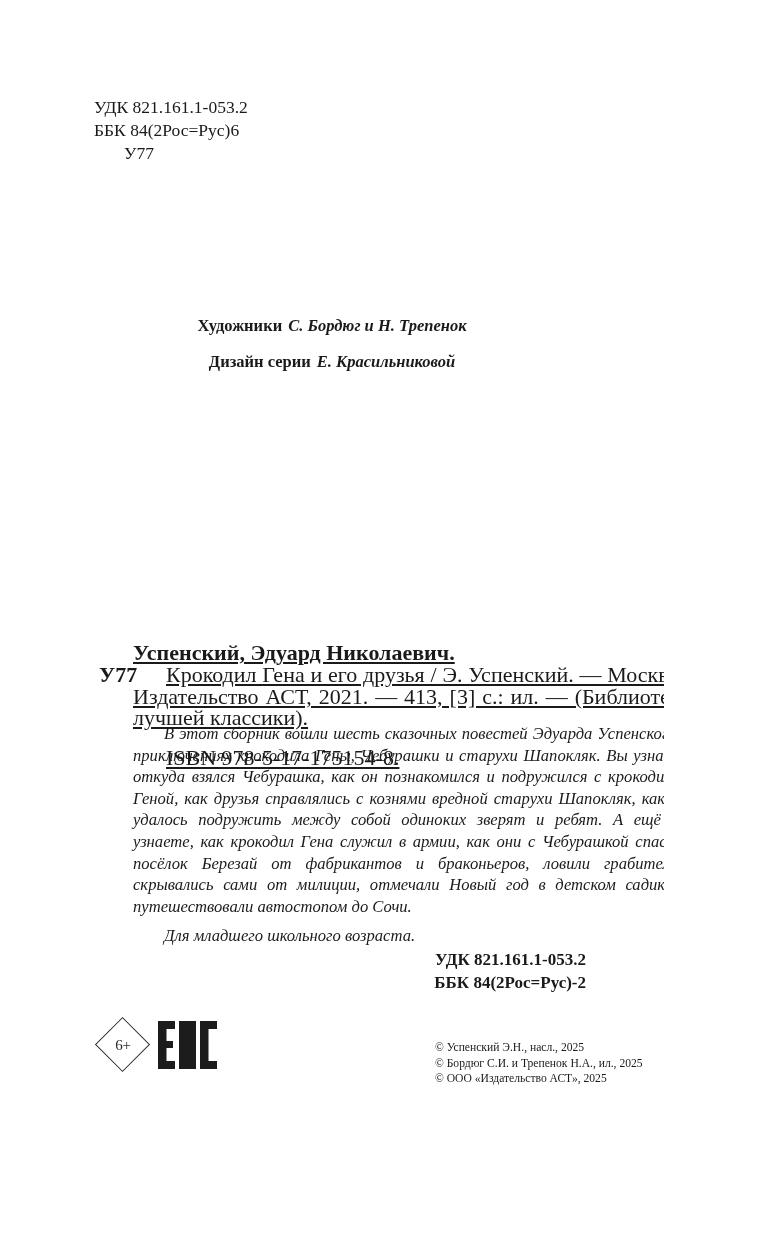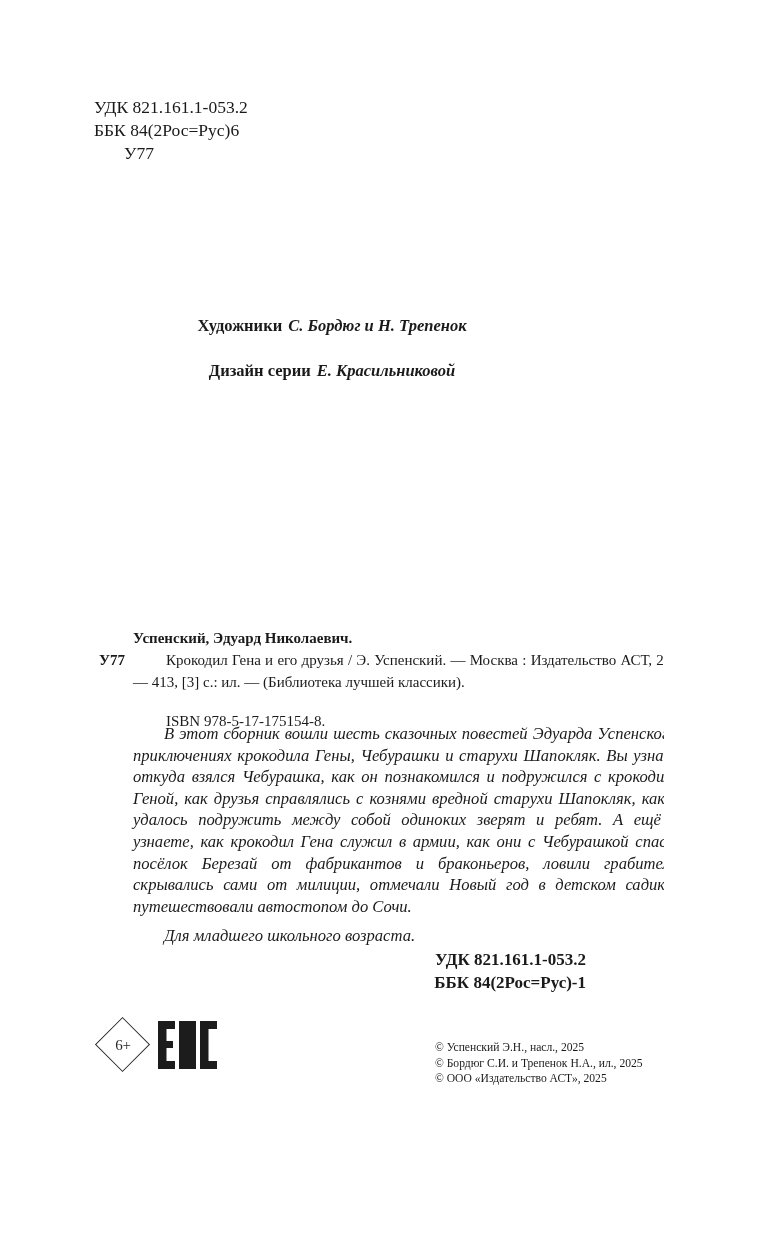--- a/index.html
+++ b/index.html
@@ -46,36 +46,37 @@
     right: 0;
     top: 315px;
     text-align: center;
   }
   .credit-line {
     font-size: 16.5px;
     font-weight: bold;
     line-height: 22px;
     font-family: Liberation Serif, serif;
   }
-  .credit-line + .credit-line { margin-top: 23px; }
+  .credit-line + .credit-line { margin-top: 14px; }
   .credit-line .names {
     font-style: italic;
     font-weight: bold;
     margin-left: 6px;
   }
 
   
   .biblio {
     position: absolute;
     left: 133px;
-    top: 628px;
+    top: 642px;
     width: 557px;
-    font-size: 15px;
+    font-size: 22px;
     line-height: 21.4px;
     text-align: justify;
+    text-decoration: underline;
   }
   .biblio .author {
     font-weight: bold;
     display: block;
   }
   .biblio .entry {
     display: block;
     position: relative;
     text-indent: 33px;
     margin-top: 1px;
@@ -208,21 +209,21 @@
     <span class="isbn">ISBN 978-5-17-175154-8.</span>
   </div>
 
   <div class="annotation">
     <p>В этот сборник вошли шесть сказочных повестей Эдуарда Успенского о приключениях крокодила Гены, Чебурашки и старухи Шапокляк. Вы узнаете откуда взялся Чебурашка, как он познакомился и подружился с крокодилом Геной, как друзья справлялись с кознями вредной старухи Шапокляк, как им удалось подружить между собой одиноких зверят и ребят. А ещё вы узнаете, как крокодил Гена служил в армии, как они с Чебурашкой спасали посёлок Березай от фабрикантов и браконьеров, ловили грабителей, скрывались сами от милиции, отмечали Новый год в детском садике и путешествовали автостопом до Сочи.</p>
     <p class="audience">Для младшего школьного возраста.</p>
   </div>
 
   <div class="class-bottom">
     <span>УДК 821.161.1-053.2</span>
-    <span>ББК 84(2Рос=Рус)-1</span>
+    <span>ББК 84(2Рос=Рус)-2</span>
   </div>
 
   <div class="marks">
     <div class="age-badge">
       <span class="diamond"></span>
       <span class="age-text">6+</span>
     </div>
     <div class="eac-mark">
       <svg width="60" height="48" viewBox="0 0 60 48" aria-hidden="true">
         <g fill="#1c1c1c">

